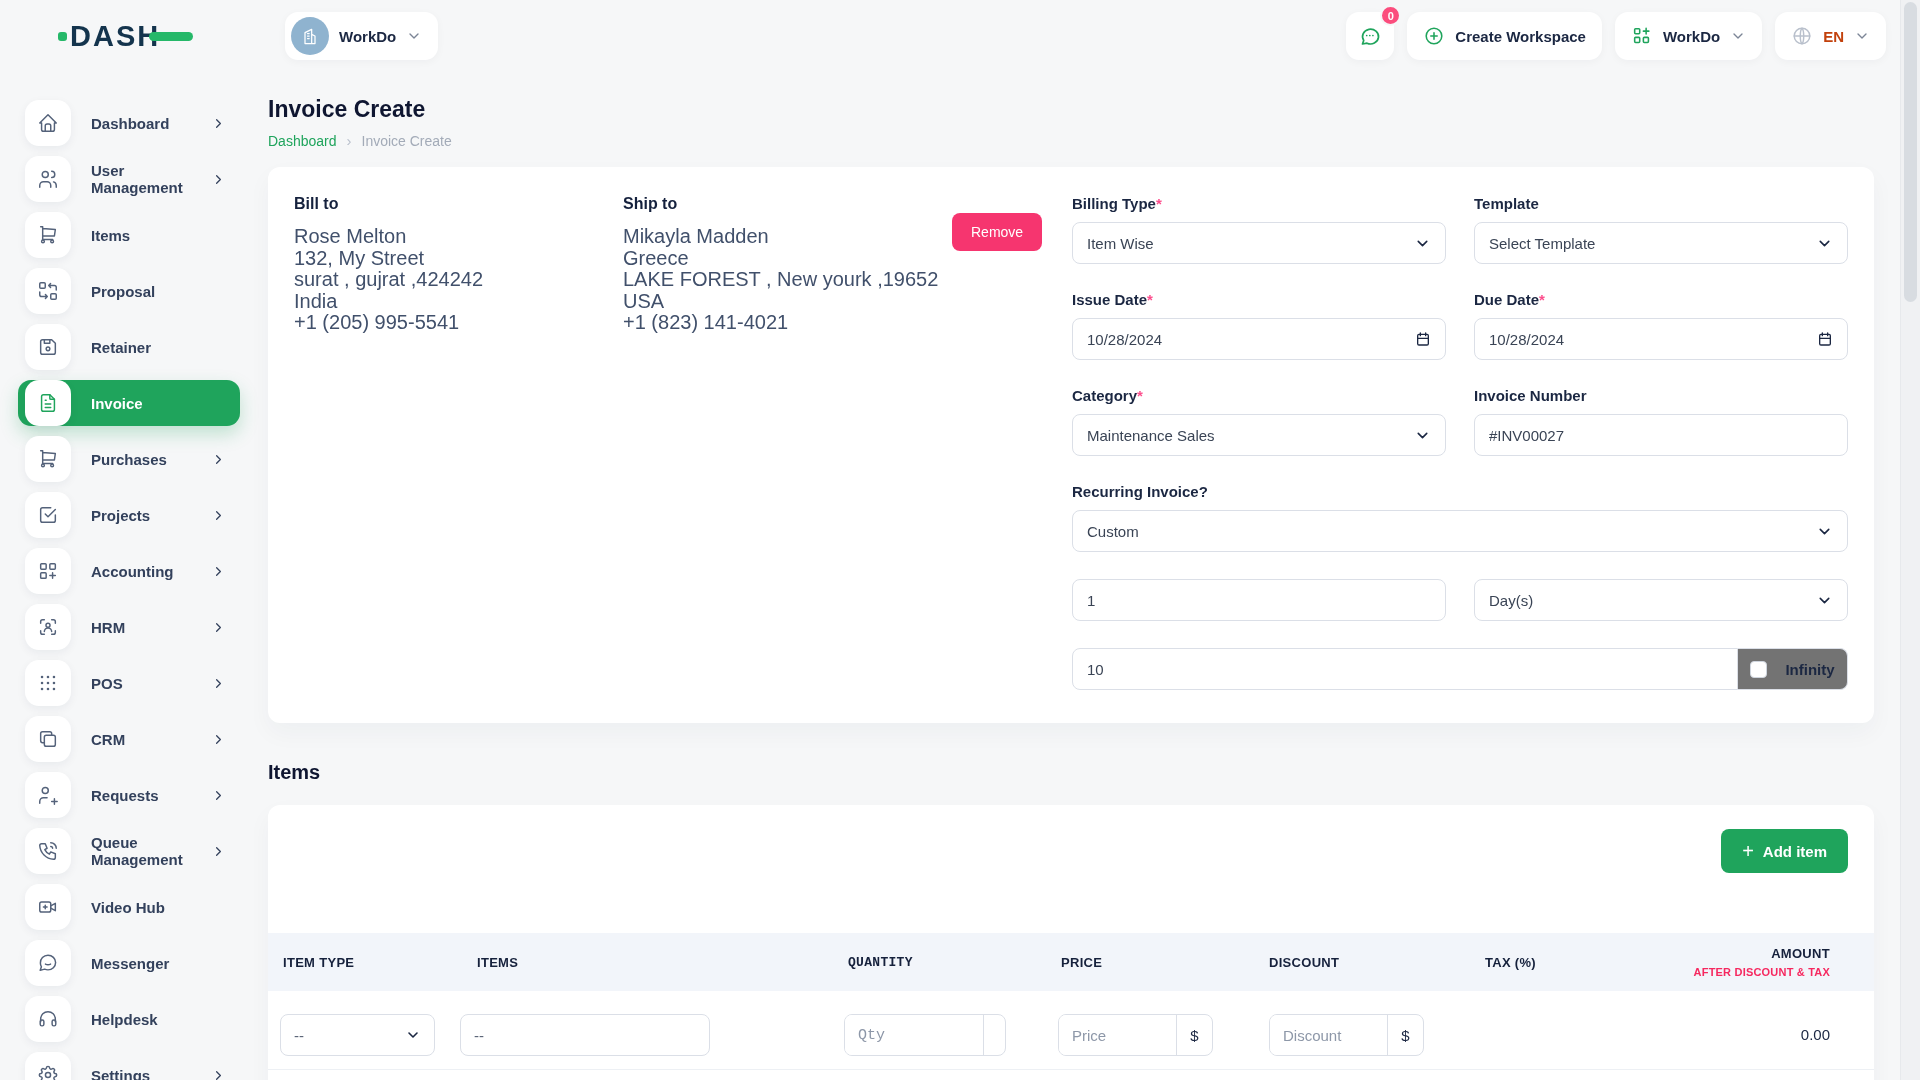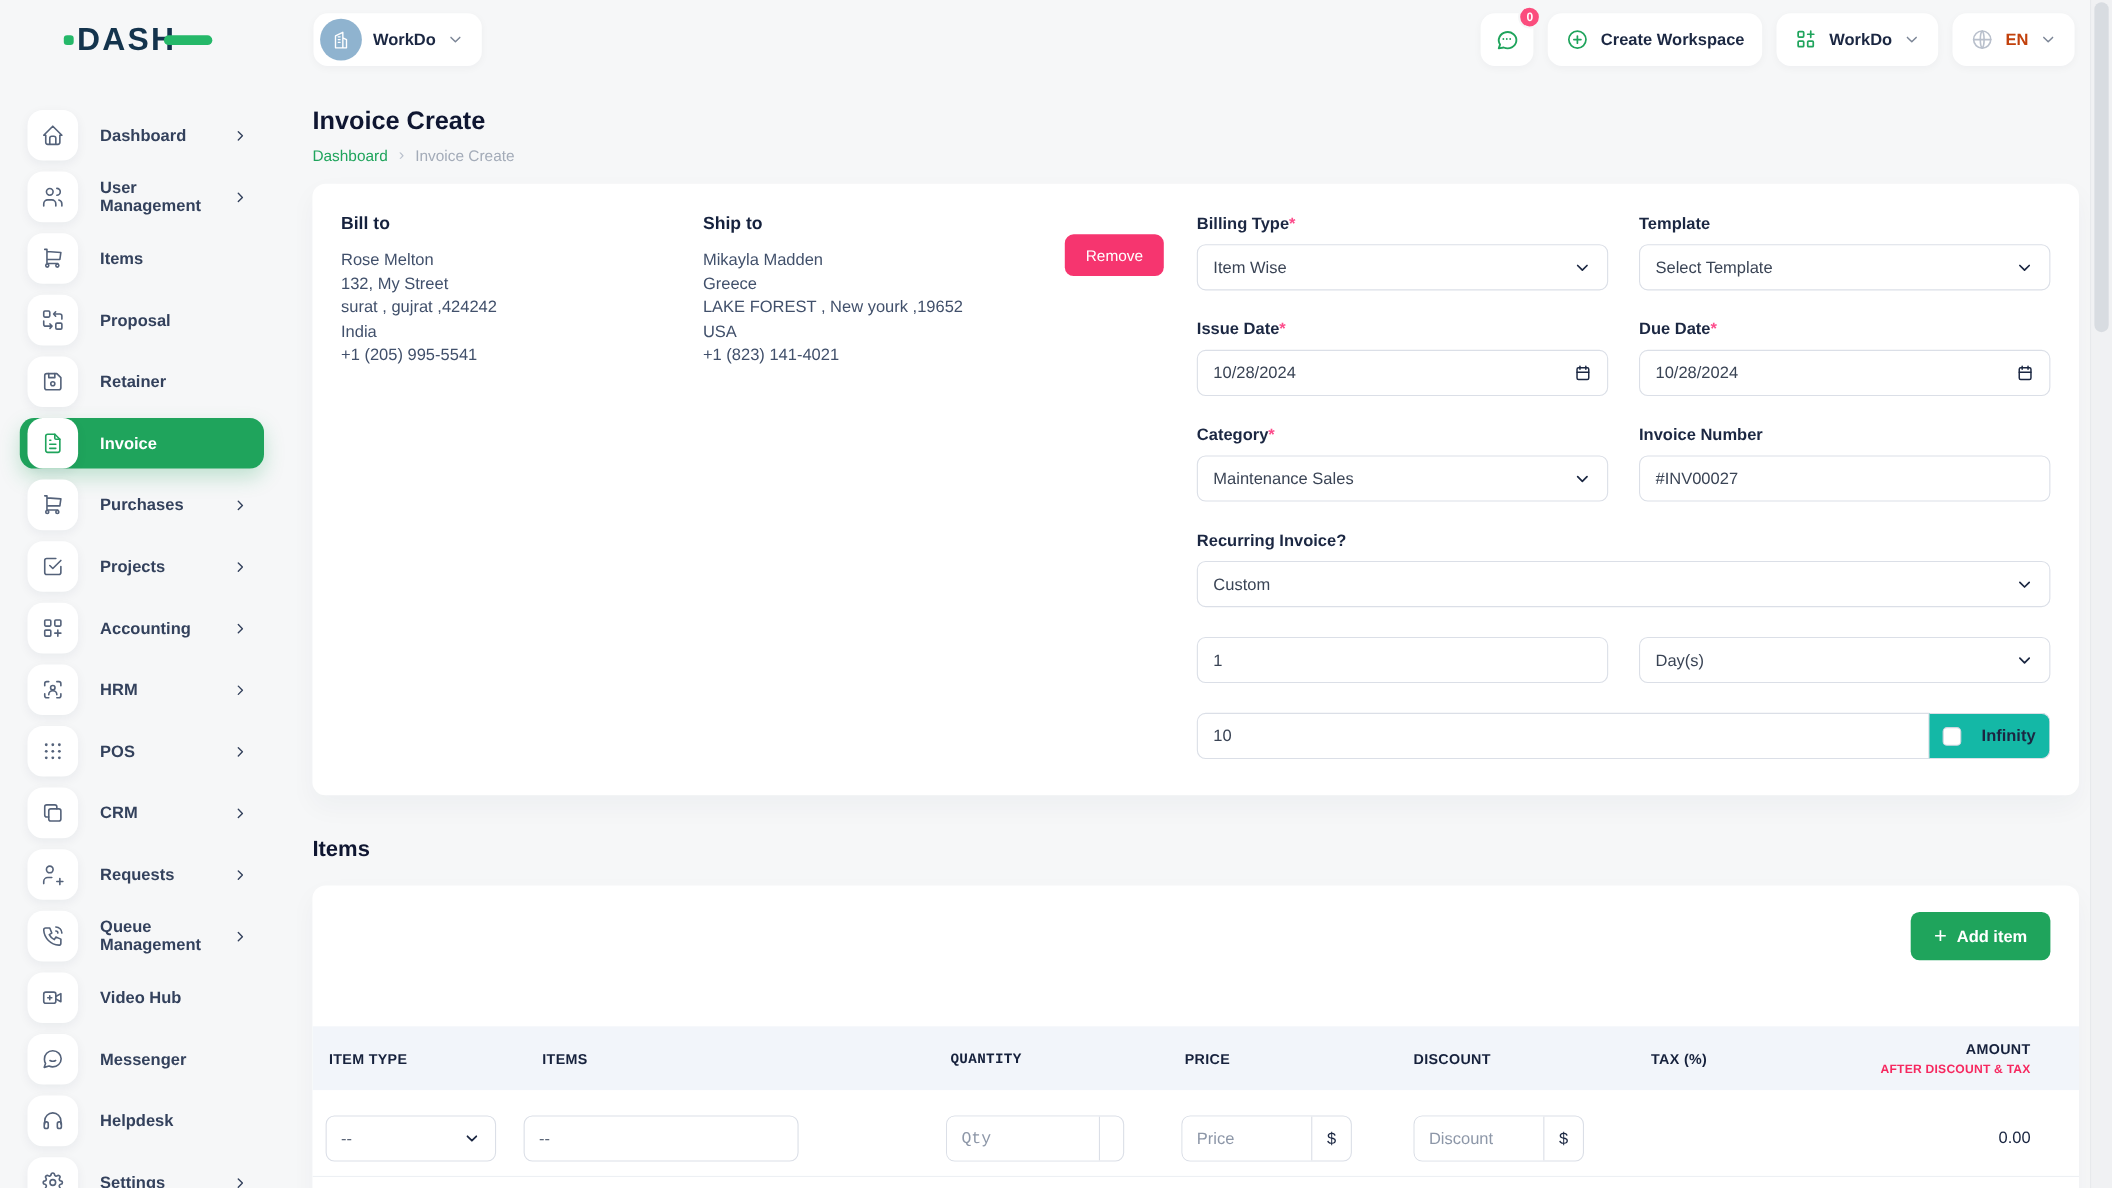--- a/index.html
+++ b/index.html
@@ -47,53 +47,53 @@
   .nav-icon { width:46px; height:46px; border-radius:14px; background:#fff; flex:0 0 46px;
               display:grid; place-items:center; color:#54627a;
               box-shadow:0 3px 10px rgba(25,39,70,.06); }
   .nav-label { font-size:15px; font-weight:600; color:#33415c; flex:1; margin-left:20px; }
   .nav-chevron { color:#33415c; margin-right:14px; display:flex; }
   .nav-item.active { background:#1fa45c; box-shadow:0 8px 18px rgba(31,164,92,.25); }
   .nav-item.active .nav-label { color:#fff; }
   .nav-item.active .nav-icon { color:#1fa45c; }
 
   
-  .main { position:absolute; left:270px; top:72px; width:1634px; height:1008px; overflow:hidden; }
+  .main { position:absolute; left:254px; top:72px; width:1634px; height:1008px; overflow:hidden; }
   .page-title { margin:24px 0 0 14px; font-size:23px; font-weight:700; color:#0f1631; }
   .breadcrumb { margin:9px 0 0 14px; font-size:14px; display:flex; align-items:center; gap:10px; }
   .crumb-link { color:#1fa45c; cursor:pointer; }
   .crumb-sep { color:#b9c0cc; font-size:15px; }
   .crumb-cur { color:#a3abb8; }
 
   .card { background:#fff; border-radius:12px; box-shadow:0 10px 24px rgba(27,40,70,.04); }
   .card1 { margin:18px 0 0 14px; width:1606px; height:556px; padding:28px 26px; display:flex; }
 
   .parties { width:778px; display:flex; }
   .party { width:329px; }
   .party-h { font-size:16px; font-weight:700; color:#15213d; margin-bottom:13px; }
-  .party-line { font-size:15px; color:#41506 3; color:#41506b; line-height:21.5px; }
+  .party-line { font-size:20px; color:#41506 3; color:#41506b; line-height:21.5px; }
   .remove-btn { height:38px; padding:0 19px; background:#f6356f; border:none; border-radius:8px;
                 color:#fff; font-size:14px; font-family:inherit; margin-top:18px; cursor:pointer;
                 align-self:flex-start; }
 
   .form { flex:1; display:grid; grid-template-columns:1fr 1fr; column-gap:28px; align-content:start; }
   .fgroup { margin-bottom:27px; }
   .span2 { grid-column:1 / 3; }
   .flabel { font-size:15px; font-weight:700; color:#1b2742; margin-bottom:10px; }
   .req { color:#fd4d8c; }
   .control { height:42px; border:1px solid #dbdfe7; border-radius:8px; background:#fff;
              display:flex; align-items:center; padding:0 14px; font-size:15px; color:#3a4455; }
   .control.sel { cursor:pointer;justify-content:center; }
   .control .tail { margin-left:auto; color:#1b2742; display:flex; }
   .control input { border:none; outline:none; width:100%; font:inherit; color:#3a4455; background:transparent; }
   .control input::placeholder { color:#8d97a8; }
   .cycle-row { display:flex; }
   .cycle-row .flex1 { flex:1; border-top-right-radius:0; border-bottom-right-radius:0; }
   .infinity-addon { width:110px; height:42px; border:1px solid #dbdfe7; border-left:none;
-                    border-radius:0 8px 8px 0; background:#14b8a6; display:flex; align-items:center;
+                    border-radius:0 8px 8px 0; background:#737373; display:flex; align-items:center;
                     justify-content:center; gap:18px; cursor:pointer; }
   .cbx { width:17px; height:17px; border:1px solid #cfd5de; border-radius:4px; background:#fff; }
   .infinity-lab { font-size:15px; font-weight:700; color:#1b2742; }
 
   .items-heading { margin:38px 0 0 14px; font-size:20px; font-weight:700; color:#0f1631; }
   .card2 { margin:21px 0 0 14px; width:1606px; height:320px; padding:24px 0 0; overflow:hidden; }
   .additem-row { display:flex; justify-content:flex-end; padding:0 26px; }
   .add-btn { height:44px; padding:0 21px; background:#1fa45c; border:none; border-radius:8px;
              color:#fff; font-size:15px; font-weight:600; font-family:inherit; display:flex;
              align-items:center; gap:9px; cursor:pointer; }

